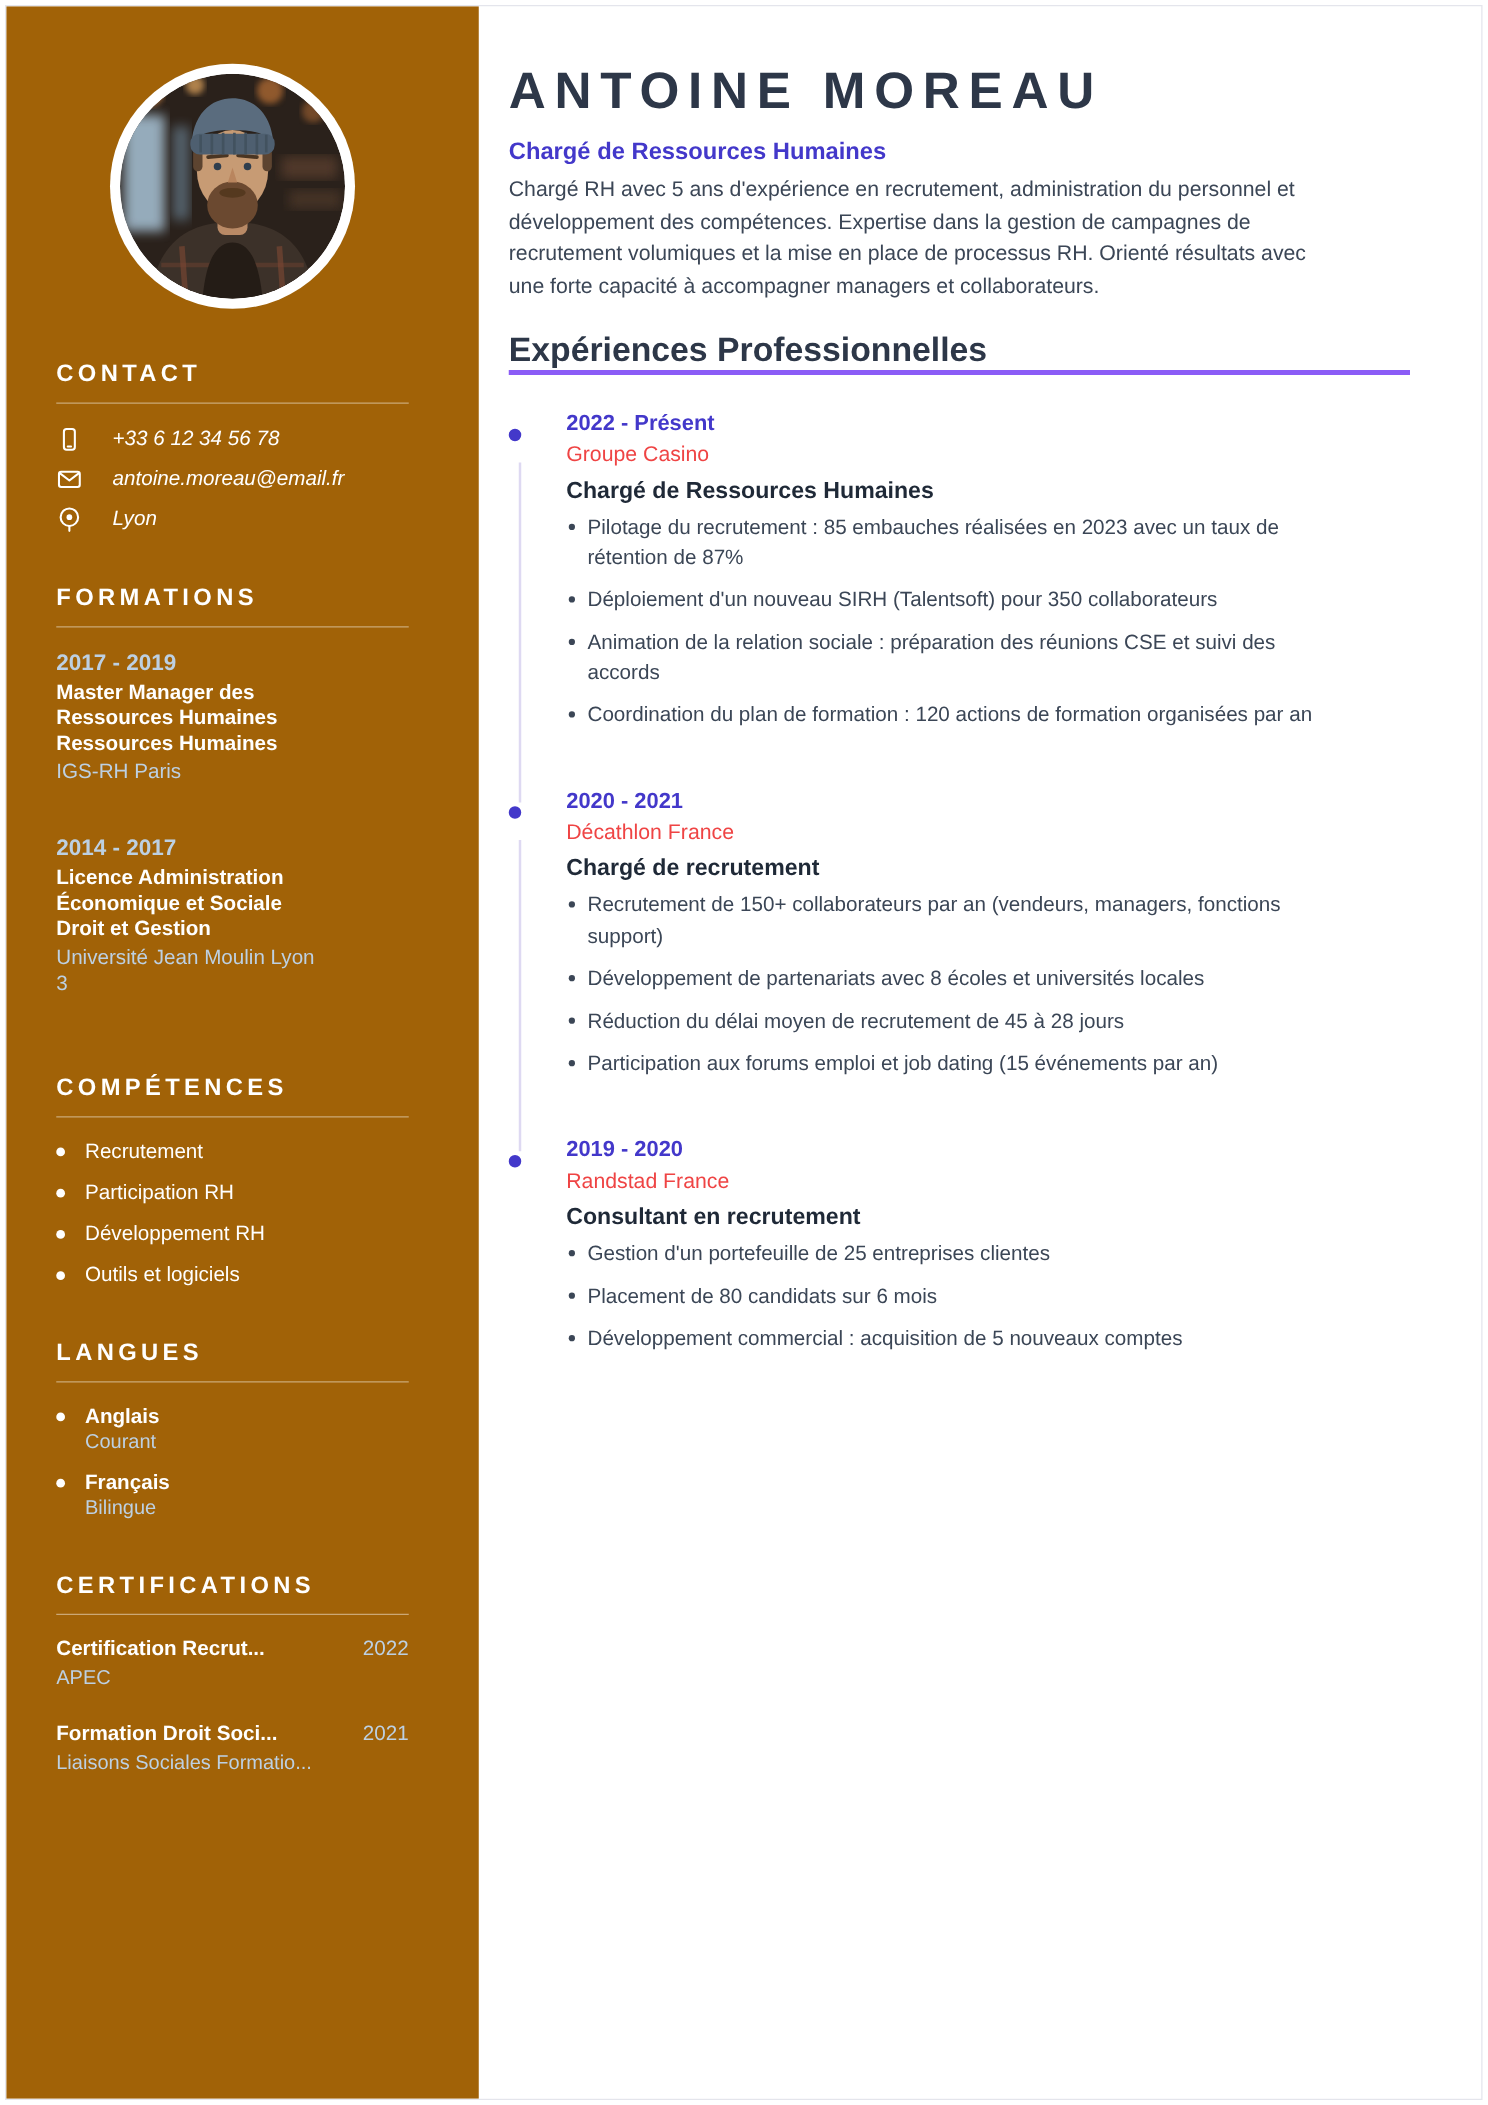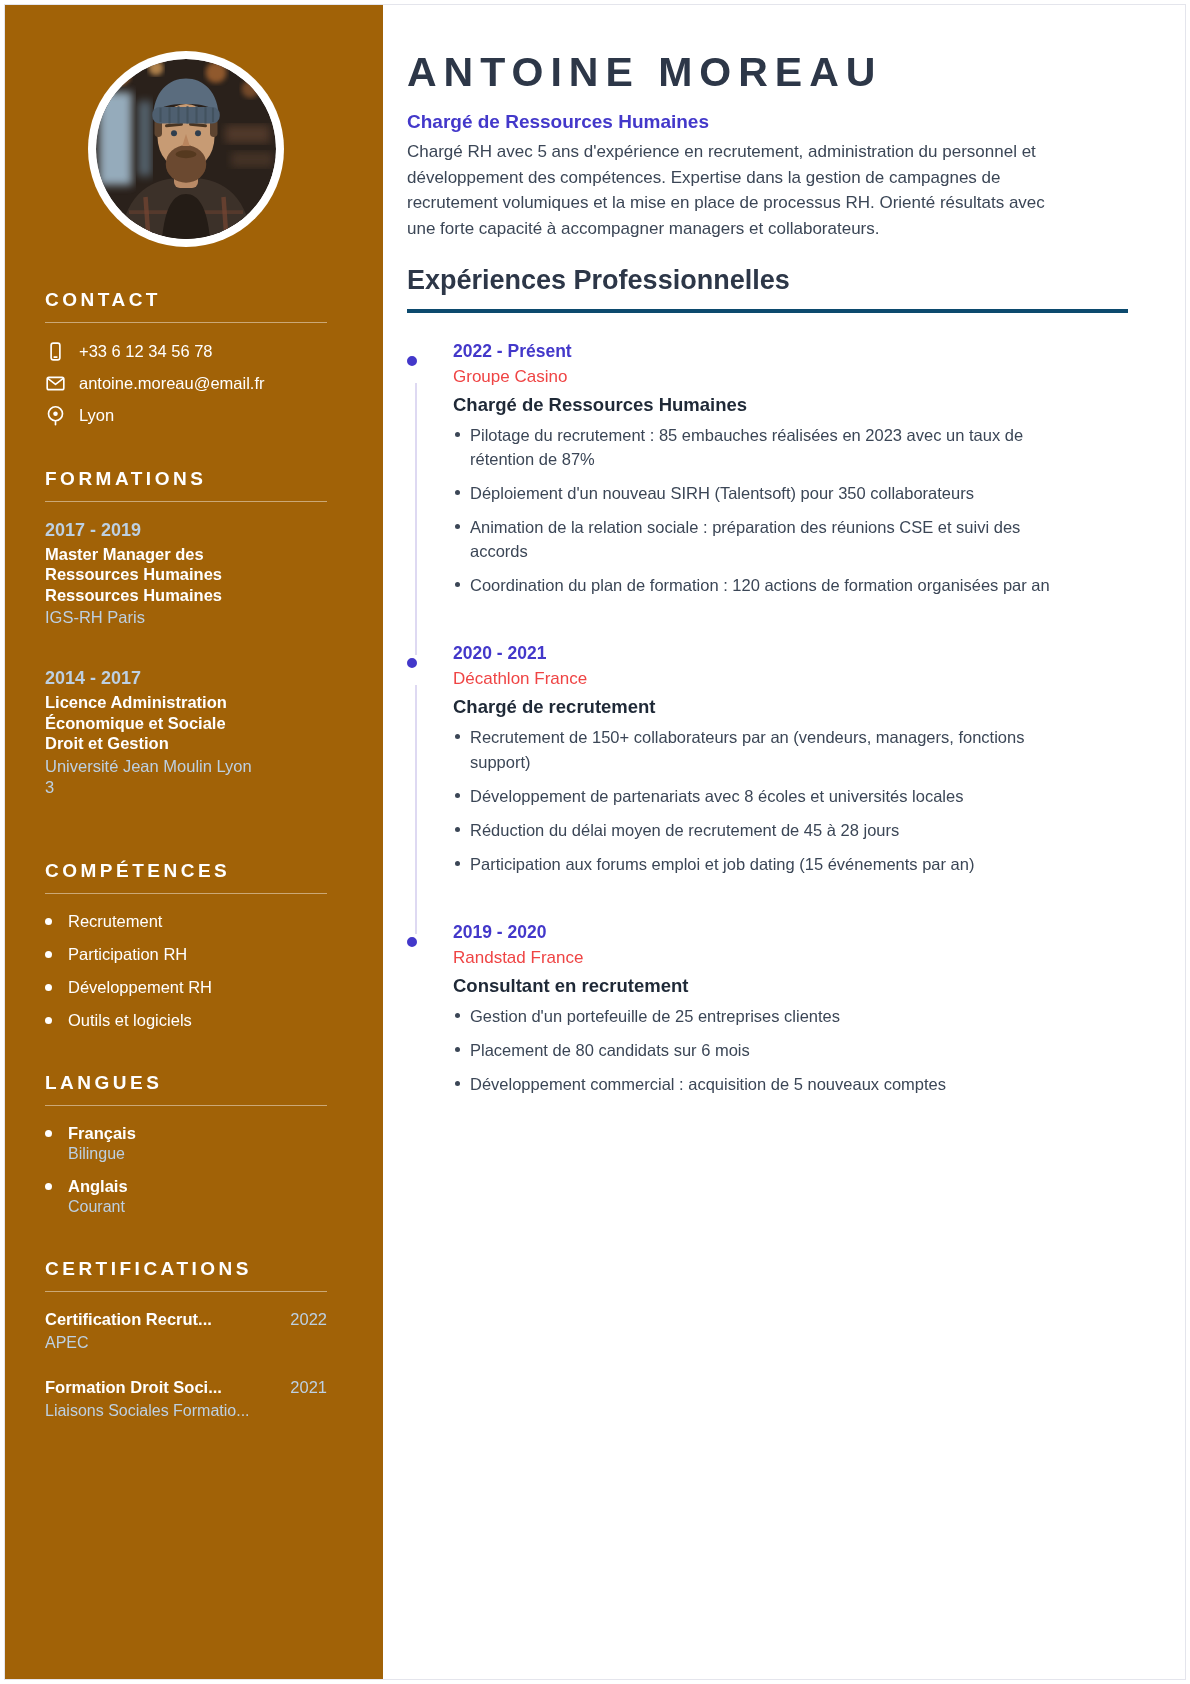--- a/index.html
+++ b/index.html
@@ -37,23 +37,24 @@
   .side-heading {
     font-size:19px; font-weight:700;
     letter-spacing:3.5px;
     color:#fff;
     padding-bottom:11px;
     border-bottom:1px solid rgba(255,255,255,0.45);
     margin-bottom:18px;
   }
 
   .contact-item {
-    display:flex; align-items:center; gap:13px;
+    display:flex; align-items:center; gap:24px;
     font-size:16.5px; color:#fff;
     margin-bottom:11px;
+    font-style:italic;
   }
   .contact-item svg { flex:0 0 auto; display:block; }
 
   .edu-item { margin-bottom:40px; }
   .edu-dates { color:#BDD0E2; font-weight:700; font-size:18px; margin-bottom:3px; }
   .edu-degree, .edu-specialty {
     color:#fff; font-weight:700; font-size:16.5px; line-height:1.24;
     max-width:240px;
   }
   .edu-school { color:#BDD0E2; font-size:16.5px; line-height:1.28; max-width:215px; margin-top:2px; }
@@ -97,22 +98,21 @@
   .summary {
     margin-top:6px;
     color:#3B4656;
     font-size:17px; line-height:1.5;
     max-width:648px;
   }
   .exp-heading {
     margin-top:24px;
     font-size:27px; font-weight:700;
     color:#2D3748;
-    padding-bottom:13px;
-    border-bottom:4px solid #0c4a6e;
+    border-bottom:4px solid #8b5cf6;
   }
   .timeline { margin-top:28px; }
   .exp {
     position:relative;
     padding-left:46px;
     margin-bottom:46px;
   }
   .exp:last-child { margin-bottom:0; }
   .exp-marker {
     position:absolute; left:0; top:15px;
@@ -262,31 +262,31 @@
         <span>Outils et logiciels</span>
       </div>
     </section>
 
     <section class="side-section">
       <div class="side-heading">LANGUES</div>
 
       <div class="lang-item">
         <div class="lang-name-row">
           <span class="dot"></span>
+          <span>Anglais</span>
+        </div>
+        <div class="lang-level">Courant</div>
+      </div>
+
+      <div class="lang-item">
+        <div class="lang-name-row">
+          <span class="dot"></span>
           <span>Français</span>
         </div>
         <div class="lang-level">Bilingue</div>
-      </div>
-
-      <div class="lang-item">
-        <div class="lang-name-row">
-          <span class="dot"></span>
-          <span>Anglais</span>
-        </div>
-        <div class="lang-level">Courant</div>
       </div>
     </section>
 
     <section class="side-section">
       <div class="side-heading">CERTIFICATIONS</div>
 
       <div class="cert-item">
         <div class="cert-row">
           <span class="cert-name">Certification Recrut...</span>
           <span class="cert-year">2022</span>

